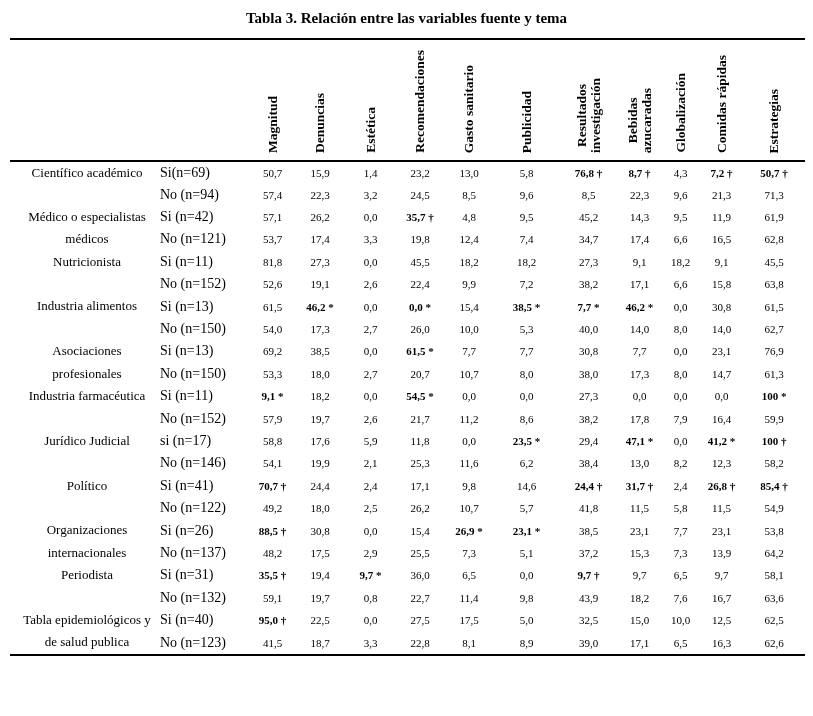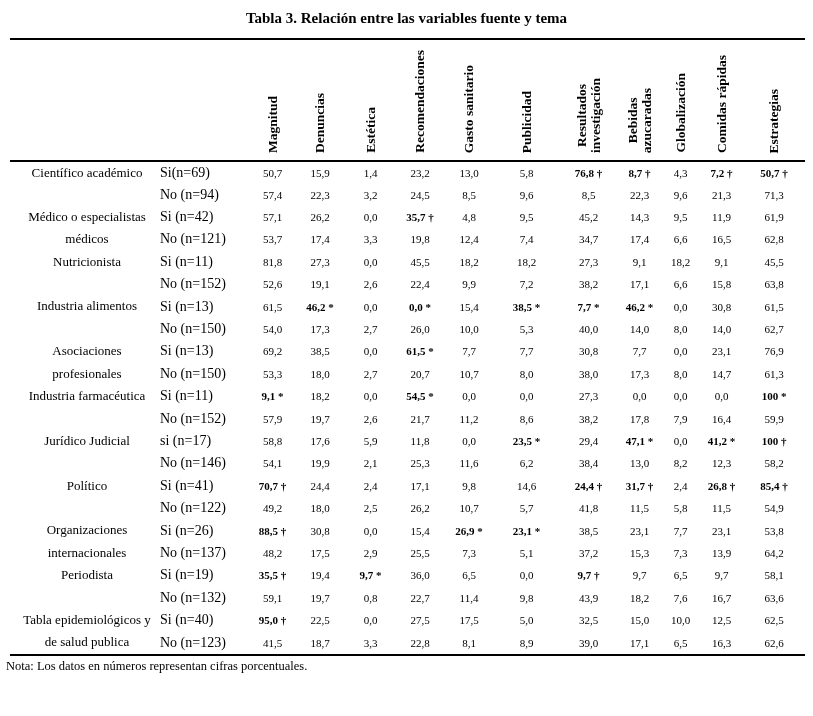--- a/index.html
+++ b/index.html
@@ -368,21 +368,21 @@
           <td class="val">7,3</td>
           <td class="val">5,1</td>
           <td class="val">37,2</td>
           <td class="val">15,3</td>
           <td class="val">7,3</td>
           <td class="val">13,9</td>
           <td class="val">64,2</td>
         </tr>
         <tr>
           <td class="label" rowspan="2">Periodista</td>
-          <td class="sino">Si (n=19)</td>
+          <td class="sino">Si (n=31)</td>
           <td class="val sig">35,5 †</td>
           <td class="val">19,4</td>
           <td class="val sig">9,7 *</td>
           <td class="val">36,0</td>
           <td class="val">6,5</td>
           <td class="val">0,0</td>
           <td class="val sig">9,7 †</td>
           <td class="val">9,7</td>
           <td class="val">6,5</td>
           <td class="val">9,7</td>
@@ -428,15 +428,14 @@
           <td class="val">39,0</td>
           <td class="val">17,1</td>
           <td class="val">6,5</td>
           <td class="val">16,3</td>
           <td class="val">62,6</td>
         </tr>
       </tbody>
   </table>
 
   <div class="notes">
-    <div>Nota: Los datos en números representan cifras porcentuales.</div>
   </div>
 </div>
 
 </body></html>

